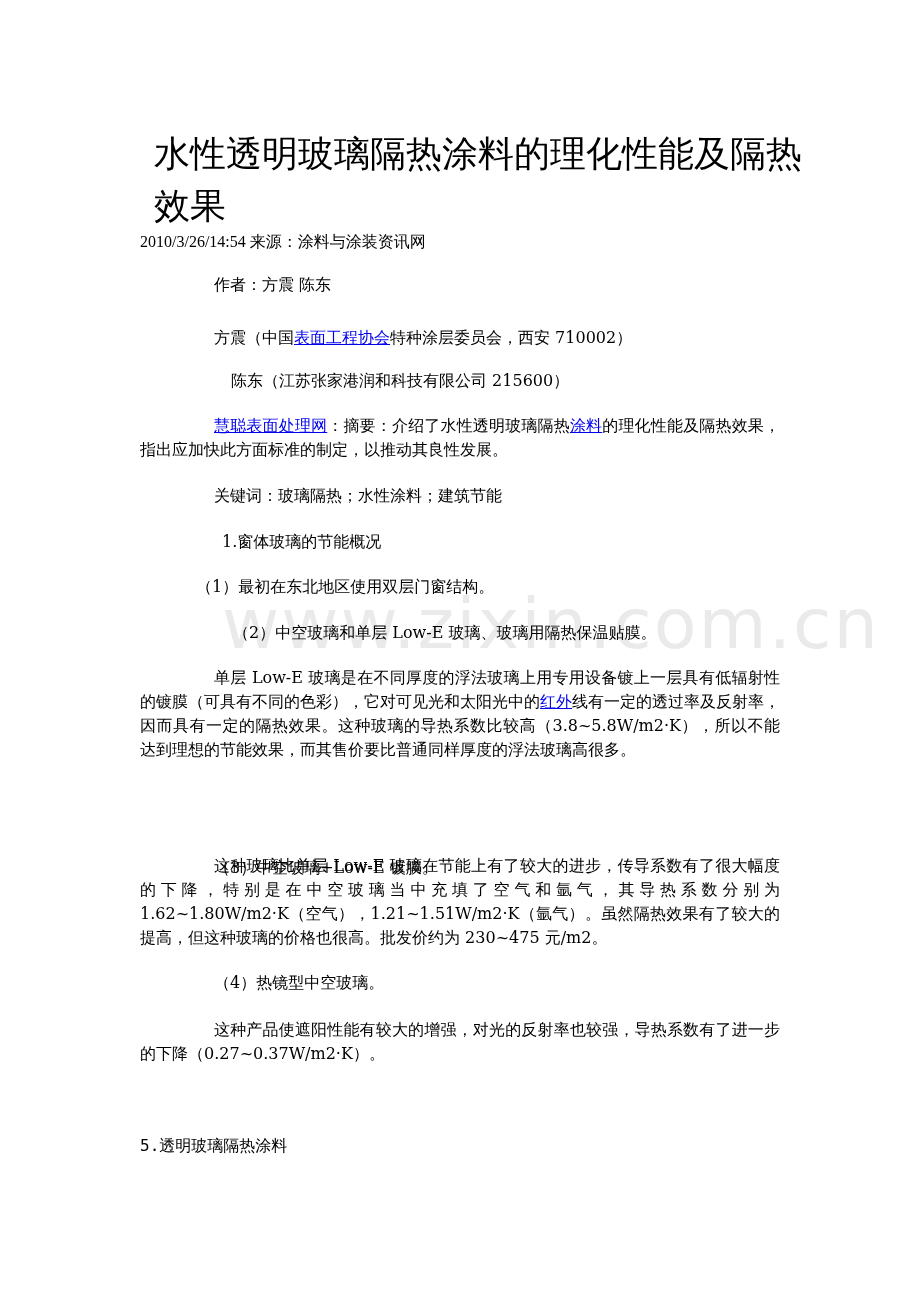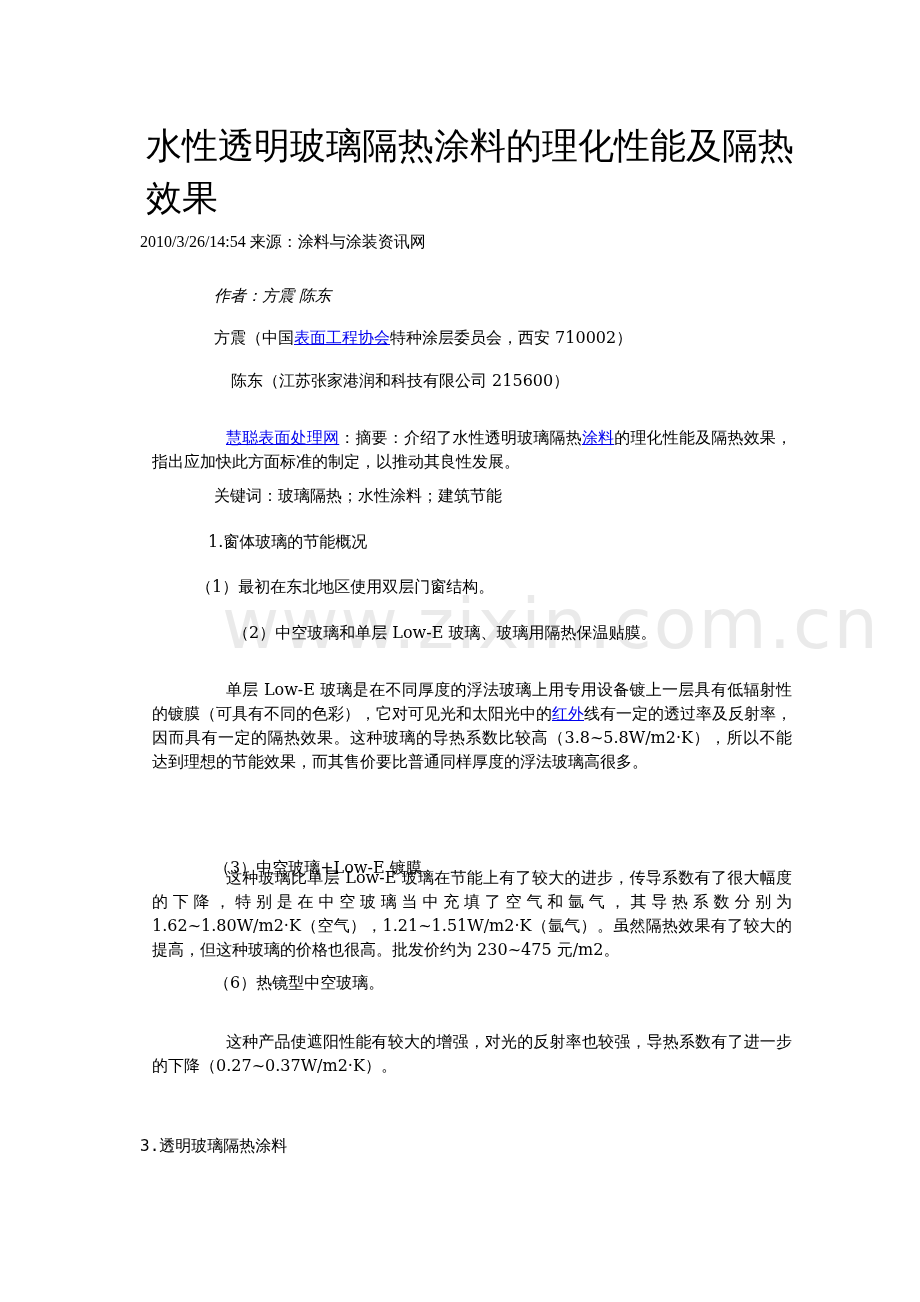--- a/index.html
+++ b/index.html
@@ -23,38 +23,38 @@
   }
   .title {
     position: absolute;
     left: 138px;
     top: 112px;
     width: 650px;
     font-family: "DejaVu Sans", "Liberation Sans", sans-serif;
     font-size: 36px;
     line-height: 52px;
     font-weight: normal;
-    margin: 8px;
+    margin: 16px;
     letter-spacing: 0px;
   }
   .line {
     position: absolute;
     font-size: 16px;
     line-height: 24px;
     white-space: nowrap;
   }
   .para {
     position: absolute;
     left: 140px;
     width: 640px;
     font-size: 16px;
     line-height: 24px;
     text-indent: 74px;
     text-align: justify;
-    margin: 12px;
+    margin: 0;
   }
   a.link {
     color: #0000ee;
     text-decoration: underline;
   }
   .watermark {
     position: absolute;
     left: 222px;
     top: 584px;
     font-family: "DejaVu Sans", "Liberation Sans", sans-serif;
@@ -78,48 +78,48 @@
 
   <div class="content">
 
     <h1 class="title">水性透明玻璃隔热涂料的理化性能及隔热效果</h1>
 
     <div class="line" style="left:140px; top:230px;font-family:Liberation Serif, serif;">
       <span>2010/3/26/14:54</span>
       <span>来源：</span><span>涂料与涂装资讯网</span>
     </div>
 
-    <div class="line" style="left:214px; top:284px;font-style:italic;">作者：方震 陈东</div>
+    <div class="line" style="left:214px; top:273px;">作者：方震 陈东</div>
 
     <div class="line" style="left:214px; top:326px;">
       <span>方震（中国</span><a class="link" href="#">表面工程协会</a><span>特种涂层委员会，西安 710002）</span>
     </div>
 
     <div class="line" style="left:214px; top:369px;margin-left:17px;">陈东（江苏张家港润和科技有限公司 215600）</div>
 
     <p class="para" style="top:414px;">
       <a class="link" href="#">慧聪表面处理网</a><span>：摘要：介绍了水性透明玻璃隔热</span><a class="link" href="#">涂料</a><span>的理化性能及隔热效果，指出应加快此方面标准的制定，以推动其良性发展。</span>
     </p>
 
     <div class="line" style="left:214px; top:484px;font-family:Liberation Serif, serif;">关键词：玻璃隔热；水性涂料；建筑节能</div>
 
-    <div class="line" style="left:208px; top:530px;">1.窗体玻璃的节能概况</div>
+    <div class="line" style="left:222px; top:530px;">1.窗体玻璃的节能概况</div>
 
     <div class="line" style="left:196px; top:575px;">（1）最初在东北地区使用双层门窗结构。</div>
 
     <div class="line" style="left:214px; top:621px;margin-left:19px;">（2）中空玻璃和单层 Low-E 玻璃、玻璃用隔热保温贴膜。</div>
 
     <p class="para" style="top:666px;">
       <span>单层 Low-E 玻璃是在不同厚度的浮法玻璃上用专用设备镀上一层具有低辐射性的镀膜（可具有不同的色彩），它对可见光和太阳光中的</span><a class="link" href="#">红外</a><span>线有一定的透过率及反射率，因而具有一定的隔热效果。这种玻璃的导热系数比较高（3.8~5.8W/m2·K），所以不能达到理想的节能效果，而其售价要比普通同样厚度的浮法玻璃高很多。</span>
     </p>
 
     <div class="line" style="left:214px; top:856px;">（3）中空玻璃+Low-E 镀膜。</div>
 
     <p class="para" style="top:854px;">这种玻璃比单层 Low-E 玻璃在节能上有了较大的进步，传导系数有了很大幅度的下降，特别是在中空玻璃当中充填了空气和氩气，其导热系数分别为 1.62~1.80W/m2·K（空气），1.21~1.51W/m2·K（氩气）。虽然隔热效果有了较大的提高，但这种玻璃的价格也很高。批发价约为 230~475 元/m2。</p>
 
-    <div class="line" style="left:214px; top:971px;">（6）热镜型中空玻璃。</div>
+    <div class="line" style="left:214px; top:971px;">（4）热镜型中空玻璃。</div>
 
     <p class="para" style="top:1018px;">这种产品使遮阳性能有较大的增强，对光的反射率也较强，导热系数有了进一步的下降（0.27~0.37W/m2·K）。</p>
 
-    <div class="line mono" style="left:140px; top:1134px;">3.透明玻璃隔热涂料</div>
+    <div class="line mono" style="left:140px; top:1134px;">5.透明玻璃隔热涂料</div>
 
   </div>
 </div>
 
 </body></html>

